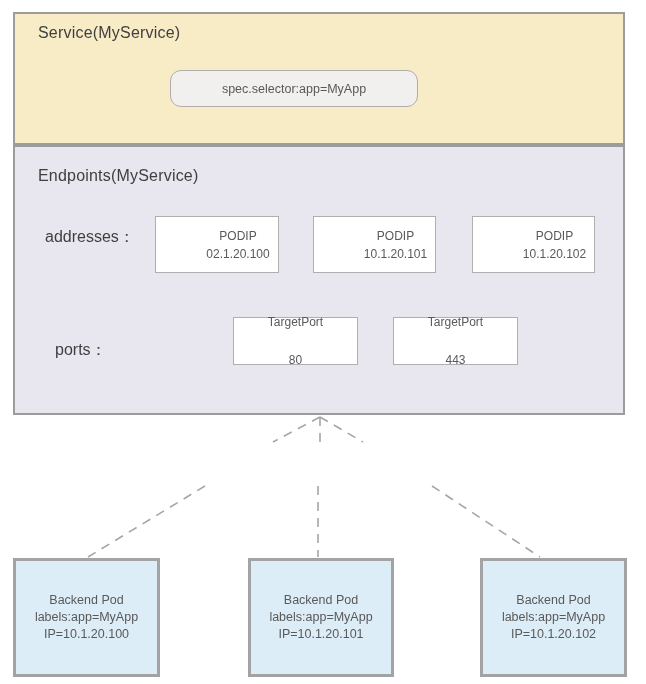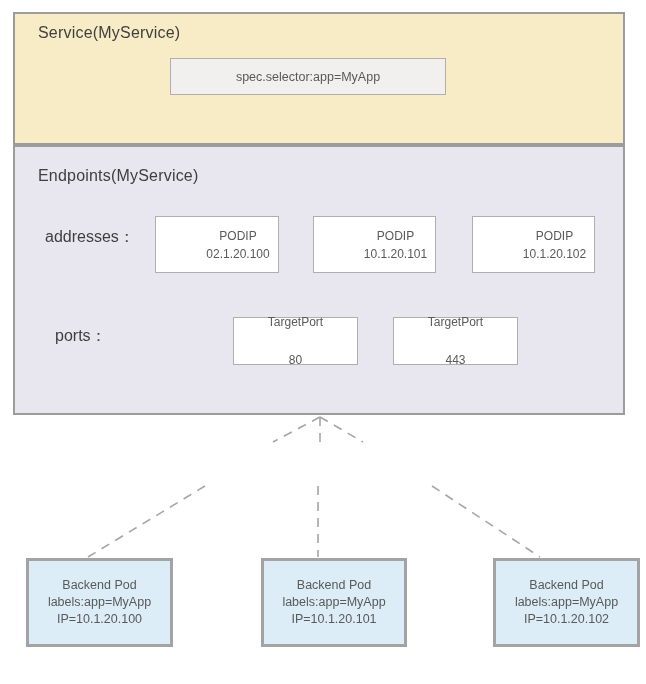--- a/index.html
+++ b/index.html
@@ -55,21 +55,21 @@
   
   .gray-box {
     background: var(--gray-box-bg, #f1f0ee);
     border: 1px solid var(--box-border, #b0aeae);
     display: flex;
     align-items: center;
     justify-content: center;
     font-size: 12.5px;
     color: var(--text-secondary, #595959);
   }
-  .selector-box { left: 170px; top: 58px; width: 276px; height: 37px; }
+  .selector-box { left: 170px; top: 70px; width: 248px; height: 37px; border-radius: 11px; }
   .podip-port-box { left: 170px; top: 443px; width: 300px; height: 41px; }
 
   
   .white-box {
     background: var(--white-box-bg, #ffffff);
     border: 1px solid var(--box-border, #b0aeae);
     display: flex;
     flex-direction: column;
     align-items: center;
     justify-content: center;
@@ -81,32 +81,31 @@
   .addr-box { top: 216px; height: 57px; padding-left: 42px; }
   .addr-box-0 { left: 155px; width: 124px; }
   .addr-box-1 { left: 313px; width: 123px; }
   .addr-box-2 { left: 472px; width: 123px; }
   .port-box { top: 317px; height: 48px; gap: 20px; }
   .port-box-0 { left: 233px; width: 125px; }
   .port-box-1 { left: 393px; width: 125px; }
 
   
   .pod-box {
-    top: 558px; height: 89px;
+    top: 558px; height: 119px;
     background: var(--pod-bg, #dcedf8);
     border: 3px solid var(--pod-border, #a3a3a3);
     display: flex;
     flex-direction: column;
     align-items: center;
     justify-content: center;
     font-size: 12.5px;
     line-height: 17px;
     color: var(--text-secondary, #595959);
     text-align: center;
-    margin-left: 13px;
   }
   .pod-box-0 { left: 13px;  width: 147px; }
   .pod-box-1 { left: 248px; width: 146px; }
   .pod-box-2 { left: 480px; width: 147px; }
 </style>
 </head>
 <body>
 
 <div class="canvas">
 
@@ -142,21 +141,21 @@
   </div>
   <div class="abs white-box addr-box addr-box-1">
     <span>PODIP</span>
     <span>10.1.20.101</span>
   </div>
   <div class="abs white-box addr-box addr-box-2">
     <span>PODIP</span>
     <span>10.1.20.102</span>
   </div>
 
-  <div class="row-label" style="left:55px; top:326px;">ports：</div>
+  <div class="row-label" style="left:55px; top:340px;">ports：</div>
 
   <div class="abs white-box port-box port-box-0">
     <span>TargetPort</span>
     <span>80</span>
   </div>
   <div class="abs white-box port-box port-box-1">
     <span>TargetPort</span>
     <span>443</span>
   </div>
 

